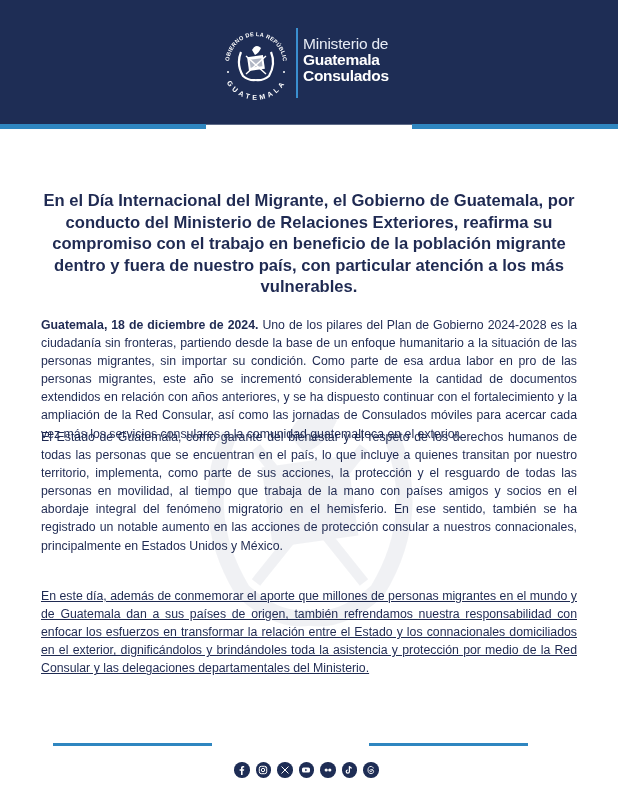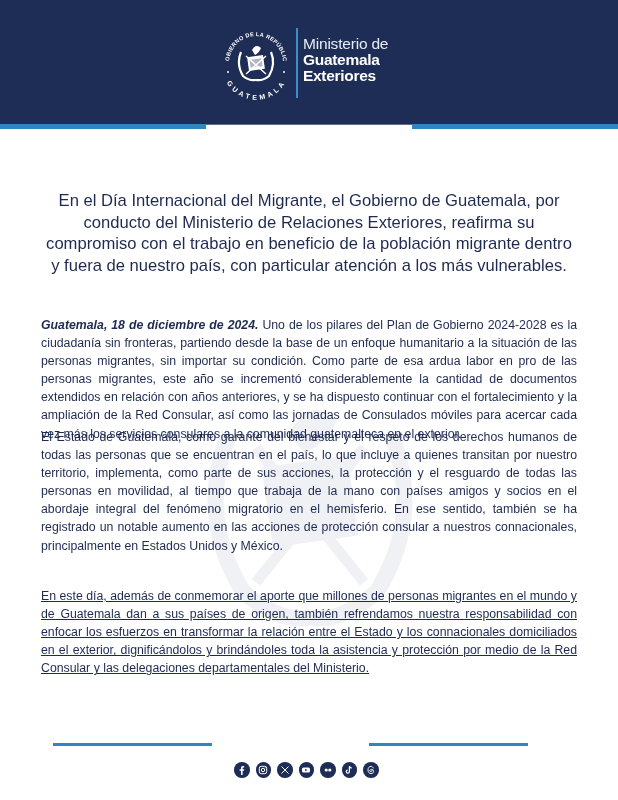--- a/index.html
+++ b/index.html
@@ -28,32 +28,32 @@
   .brand { position: absolute; left: 303px; top: 36px; color: #ffffff; }
   .brand-line1 { font-size: 15.5px; font-weight: 300; line-height: 16px; letter-spacing: -0.2px; color: #e8ecf5; }
   .brand-line2, .brand-line3 { font-size: 15.5px; font-weight: 700; line-height: 16px; letter-spacing: -0.3px; }
 
   .watermark {
     position: absolute; left: 175px; top: 380px; width: 270px; height: 270px; opacity: 0.06;
   }
 
   .headline {
     position: absolute; left: 40px; top: 190px; width: 538px;
-    text-align: center; font-weight: 400; font-size: 16.6px; line-height: 21.5px;
+    text-align: center; font-weight: 700; font-size: 16.6px; line-height: 21.5px;
     color: #1f2a52;
   }
 
   .para {
     position: absolute; left: 41px; width: 536px;
     text-align: justify; font-size: 12.3px; line-height: 18.1px; color: #1f2a52;
   }
   .p1 { top: 316px; }
   .p2 { top: 428px; }
   .p3 { top: 587px; text-decoration: underline; }
-  .p1 b { font-weight: 700; font-style: italic; }
+  .p1 b { font-weight: 700; }
 
   .footer-line-left, .footer-line-right {
     position: absolute; top: 743px; height: 3px; background: #2f86c0;
   }
   .footer-line-left { left: 53px; width: 159px; }
   .footer-line-right { left: 369px; width: 159px; }
 
   .socials {
     position: absolute; top: 762px; left: 234px; display: flex; gap: 6px;
   }
@@ -88,21 +88,21 @@
     <rect x="31" y="33" width="12" height="8" fill="#1e2d55" opacity="0.35" transform="rotate(-8 37 37)"></rect>
 
     <path d="M33 24 Q37 17 42 22 Q40 27 36 29 Z" fill="#fff"></path>
 
     <path d="M27 48 L47 30 M47 48 L27 30" stroke="#fff" stroke-width="1.4"></path>
   </svg>
   <div class="divider"></div>
   <div class="brand">
     <div class="brand-line1">Ministerio de</div>
     <div class="brand-line2">Guatemala</div>
-    <div class="brand-line3">Exteriores</div>
+    <div class="brand-line3">Consulados</div>
   </div>
 </div>
 <div class="header-bar-left"></div>
 <div class="header-bar-mid"></div>
 <div class="header-bar-right"></div>
 
 <svg class="watermark" viewBox="0 0 100 100">
   <path d="M20 20 Q8 50 25 78 Q38 90 50 88" fill="none" stroke="#1e2d55" stroke-width="6"></path>
   <path d="M80 20 Q92 50 75 78 Q62 90 50 88" fill="none" stroke="#1e2d55" stroke-width="6"></path>
   <rect x="34" y="30" width="32" height="30" fill="#1e2d55" transform="rotate(-8 50 45)"></rect>

